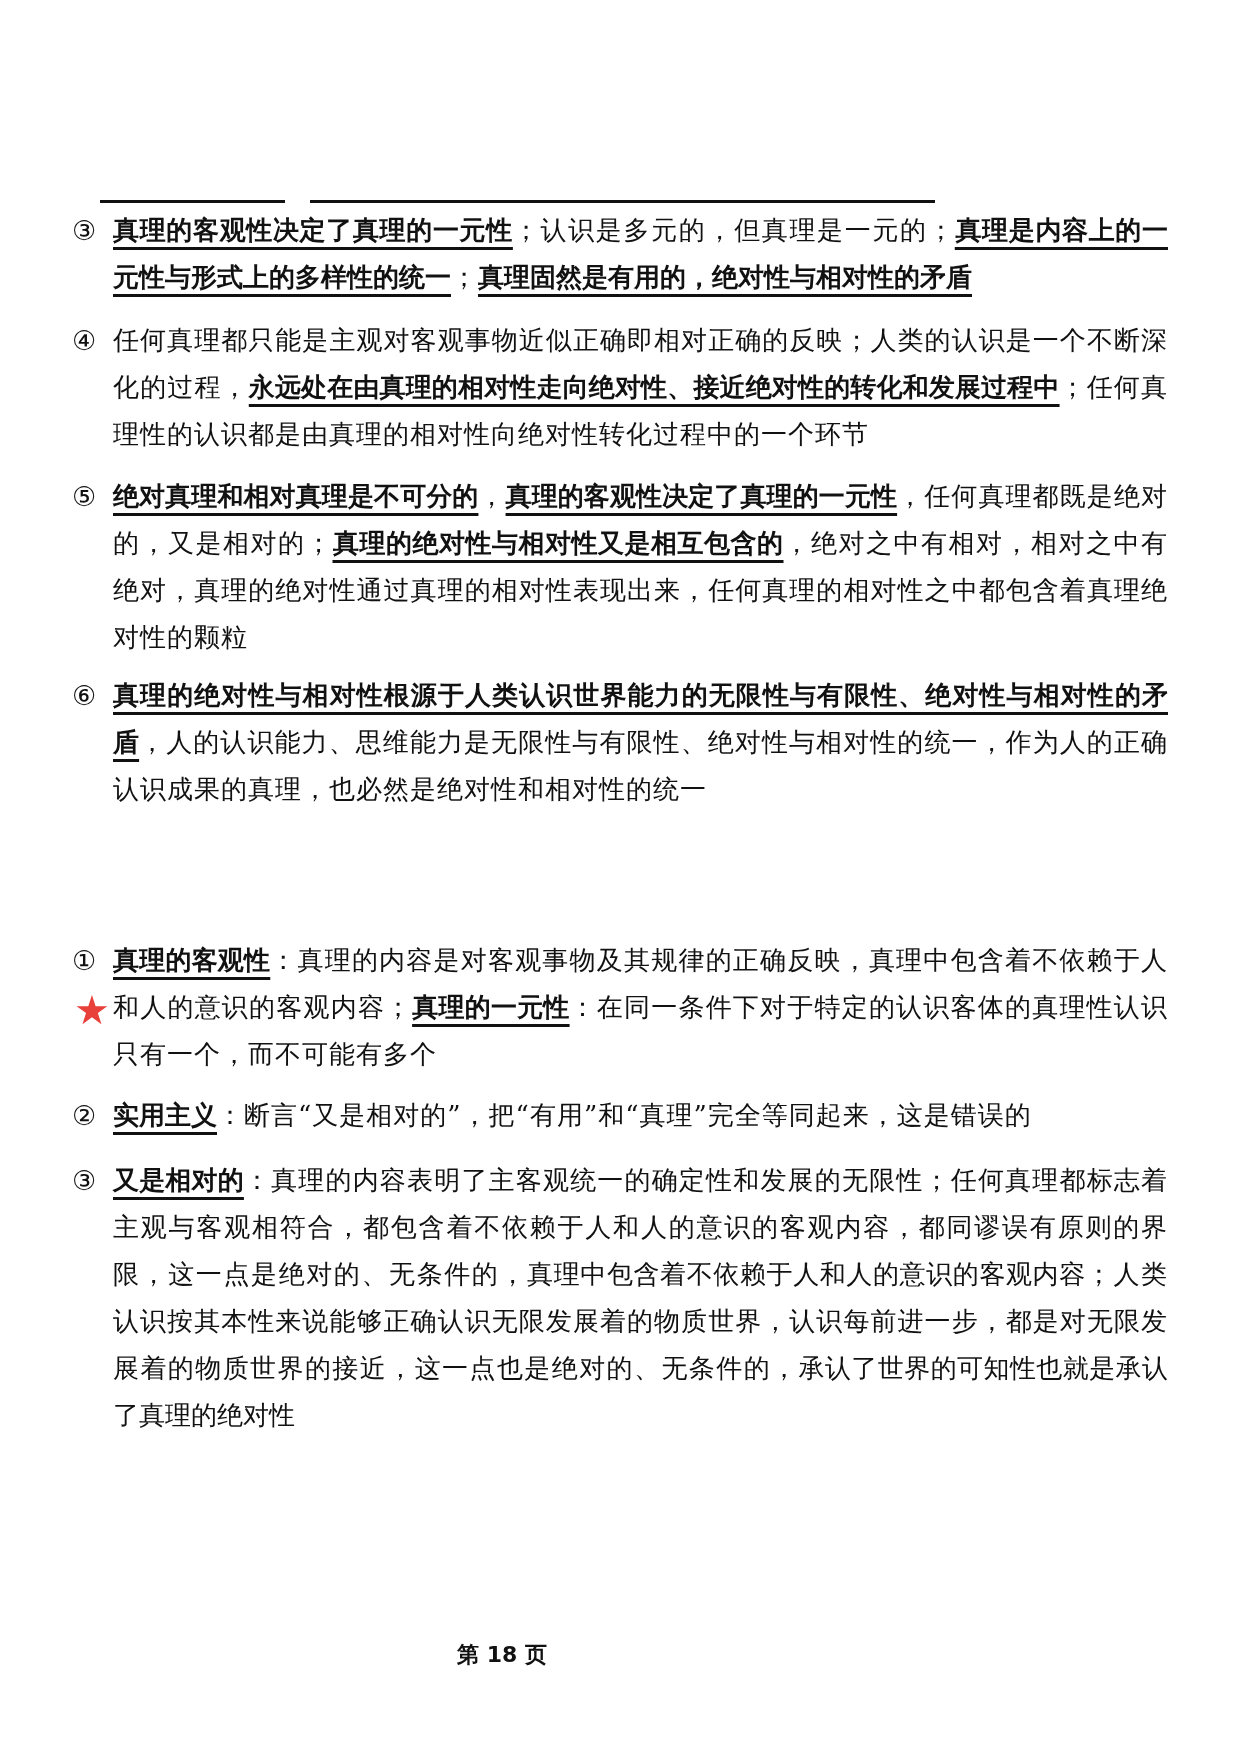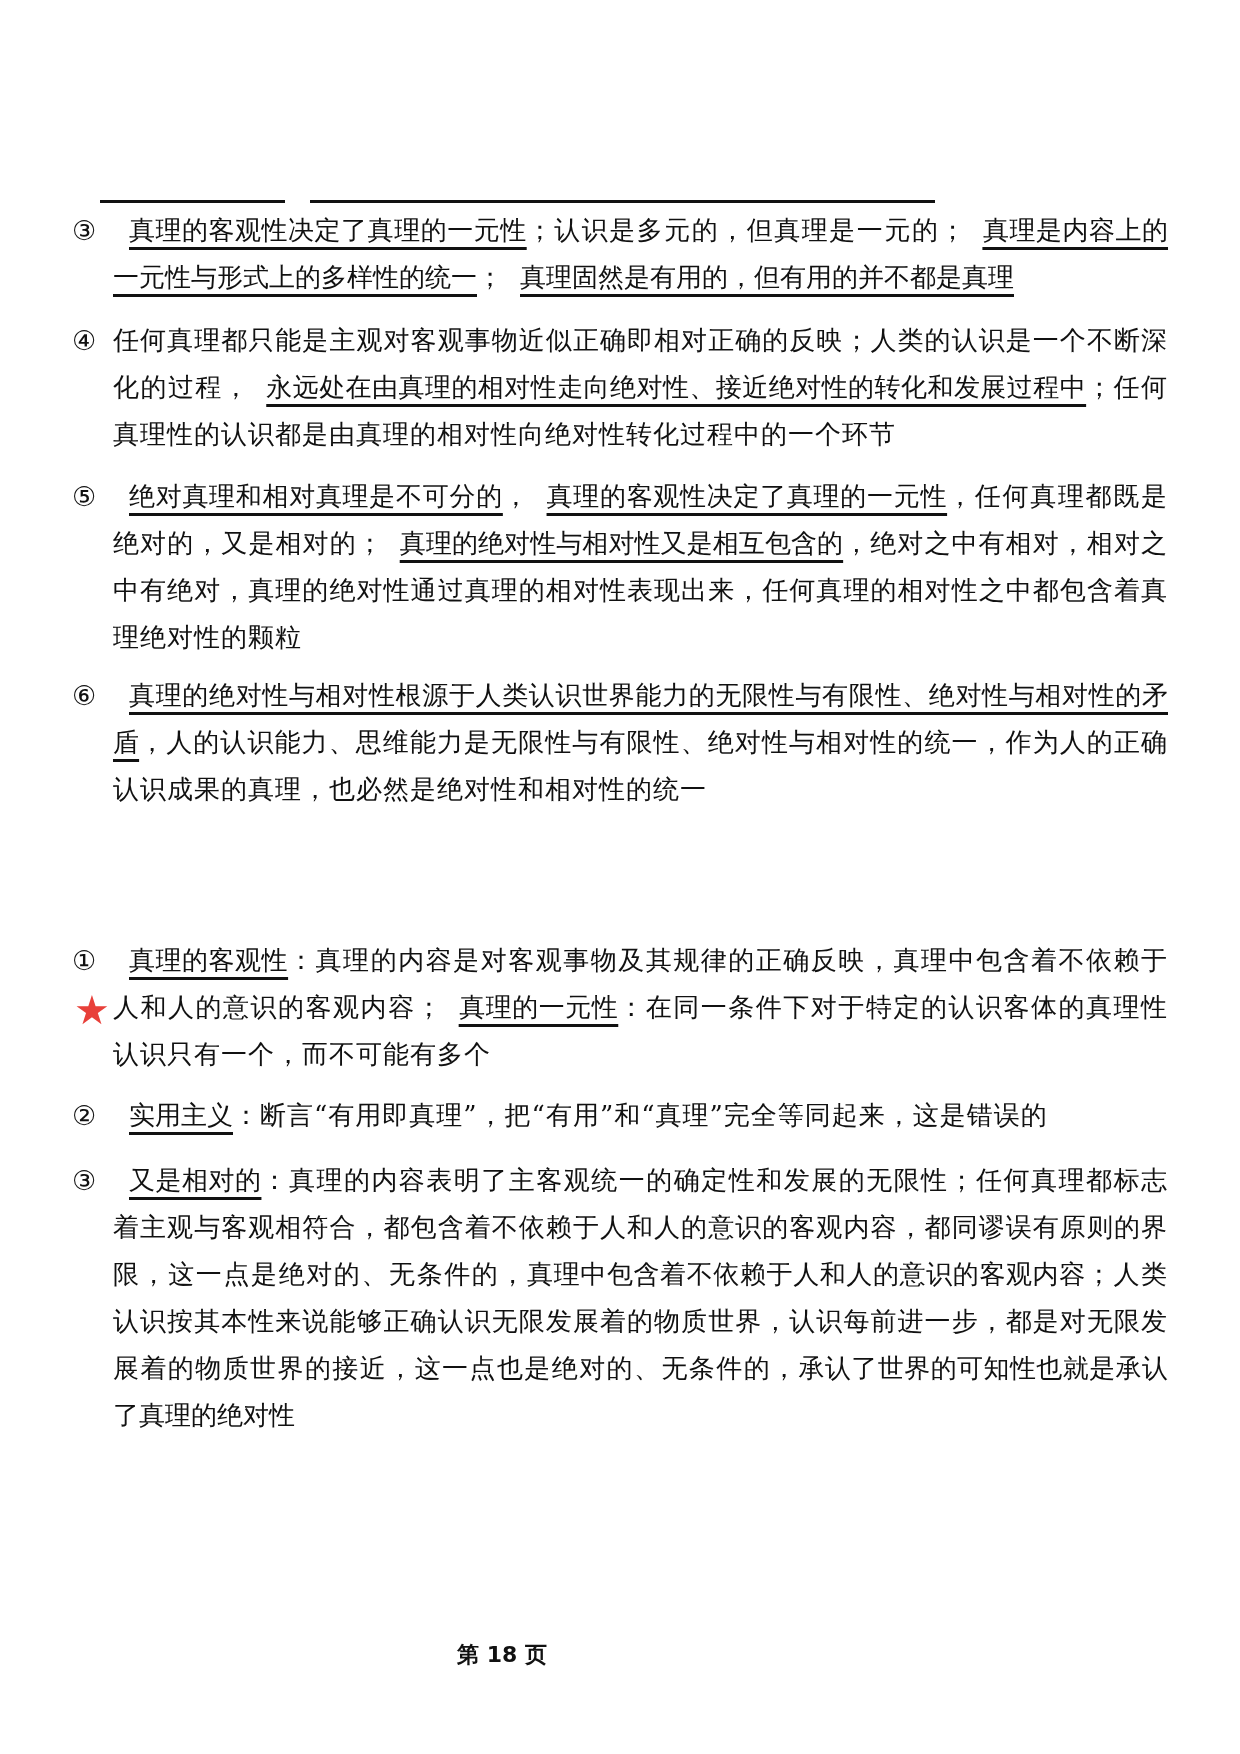--- a/index.html
+++ b/index.html
@@ -1,34 +1,34 @@
 <!DOCTYPE html>
 <html><head>
 <meta charset="utf-8">
 <style>
   html, body { margin: 0; padding: 0; background: #ffffff; }
   body { width: 1240px; height: 1754px; position: relative; overflow: hidden; color: #111; }
   .blank { position: absolute; top: 200px; height: 3px; background: #111; }
   .item { position: absolute; left: 72px; width: 1096px; font-size: 26px; line-height: 47px; }
   .num { position: absolute; left: 0; top: 0; font-family: "DejaVu Sans", sans-serif; font-size: 27px; font-weight: normal; }
   .body { margin-left: 41px; font-family: "DejaVu Serif", serif; letter-spacing: 1px; text-align: justify; }
-  .k { font-family: "DejaVu Sans", "Liberation Sans", sans-serif; font-weight: normal; text-decoration: underline; text-decoration-thickness: 3px; text-underline-offset: 8px; letter-spacing: 0; margin-left: 16px; }
+  .k { font-family: "DejaVu Sans", "Liberation Sans", sans-serif; font-weight: bold; text-decoration: underline; text-decoration-thickness: 3px; text-underline-offset: 8px; letter-spacing: 0; }
   .s { font-family: "DejaVu Sans", "Liberation Sans", sans-serif; letter-spacing: 0; }
   .star { position: absolute; left: 74px; top: 990px; color: #e8403a; font-size: 40px; line-height: 40px; font-family: "DejaVu Sans", sans-serif; }
   .footer { position: absolute; top: 1640px; left: 0; width: 1004px; text-align: center; font-family: "DejaVu Sans", sans-serif; font-weight: bold; font-size: 22px; }
 </style>
 </head>
 <body>
 
 <div class="blank" style="left:100px;width:185px;"></div>
 <div class="blank" style="left:310px;width:625px;"></div>
 
 <div class="item" style="top:207px;">
   <span class="num">③</span>
-  <div class="body"><span class="k">真理的客观性决定了真理的一元性</span><span>；认识是多元的，但真理是一元的；</span><span class="k">真理是内容上的一元性与形式上的多样性的统一</span><span>；</span><span class="k">真理固然是有用的，但有用的并不都是真理</span></div>
+  <div class="body"><span class="k">真理的客观性决定了真理的一元性</span><span>；认识是多元的，但真理是一元的；</span><span class="k">真理是内容上的一元性与形式上的多样性的统一</span><span>；</span><span class="k">真理固然是有用的，绝对性与相对性的矛盾</span></div>
 </div>
 <div class="item" style="top:317px;">
   <span class="num">④</span>
   <div class="body"><span>任何真理都只能是主观对客观事物近似正确即相对正确的反映；人类的认识是一个不断深化的过程，</span><span class="k">永远处在由真理的相对性走向绝对性、接近绝对性的转化和发展过程中</span><span>；任何真理性的认识都是由真理的相对性向绝对性转化过程中的一个环节</span></div>
 </div>
 <div class="item" style="top:473px;">
   <span class="num">⑤</span>
   <div class="body"><span class="k">绝对真理和相对真理是不可分的</span><span>，</span><span class="k">真理的客观性决定了真理的一元性</span><span>，任何真理都既是绝对的，又是相对的；</span><span class="k">真理的绝对性与相对性又是相互包含的</span><span>，绝对之中有相对，相对之中有绝对，真理的绝对性通过真理的相对性表现出来，任何真理的相对性之中都包含着真理绝对性的颗粒</span></div>
 </div>
 <div class="item" style="top:672px;">
@@ -37,20 +37,20 @@
 </div>
 
 <div class="star" style="color: rgb(232, 64, 58);">★</div>
 
 <div class="item" style="top:937px;">
   <span class="num">①</span>
   <div class="body"><span class="k">真理的客观性</span><span>：真理的内容是对客观事物及其规律的正确反映，真理中包含着不依赖于人和人的意识的客观内容；</span><span class="k">真理的一元性</span><span>：在同一条件下对于特定的认识客体的真理性认识只有一个，而不可能有多个</span></div>
 </div>
 <div class="item" style="top:1092px;">
   <span class="num">②</span>
-  <div class="body"><span class="k">实用主义</span><span>：断言“有用即真理”，把“有用”和“真理”完全等同起来，这是错误的</span></div>
+  <div class="body"><span class="k">实用主义</span><span>：断言“又是相对的”，把“有用”和“真理”完全等同起来，这是错误的</span></div>
 </div>
 <div class="item" style="top:1157px;">
   <span class="num">③</span>
   <div class="body"><span class="k">又是相对的</span><span>：真理的内容表明了主客观统一的确定性和发展的无限性；任何真理都标志着主观与客观相符合，都包含着不依赖于人和人的意识的客观内容，都同谬误有原则的界限，这一点是绝对的、无条件的，</span><span class="s">真理中包含着不依赖于人和人的意识的客观内容</span><span>；人类认识按其本性来说能够正确认识无限发展着的物质世界，认识每前进一步，都是对无限发展着的物质世界的接近，这一点也是绝对的、无条件的，</span><span class="s">承认了世界的可知性也就是承认了真理的绝对性</span></div>
 </div>
 
 <div class="footer">第 18 页</div>
 
 </body></html>

